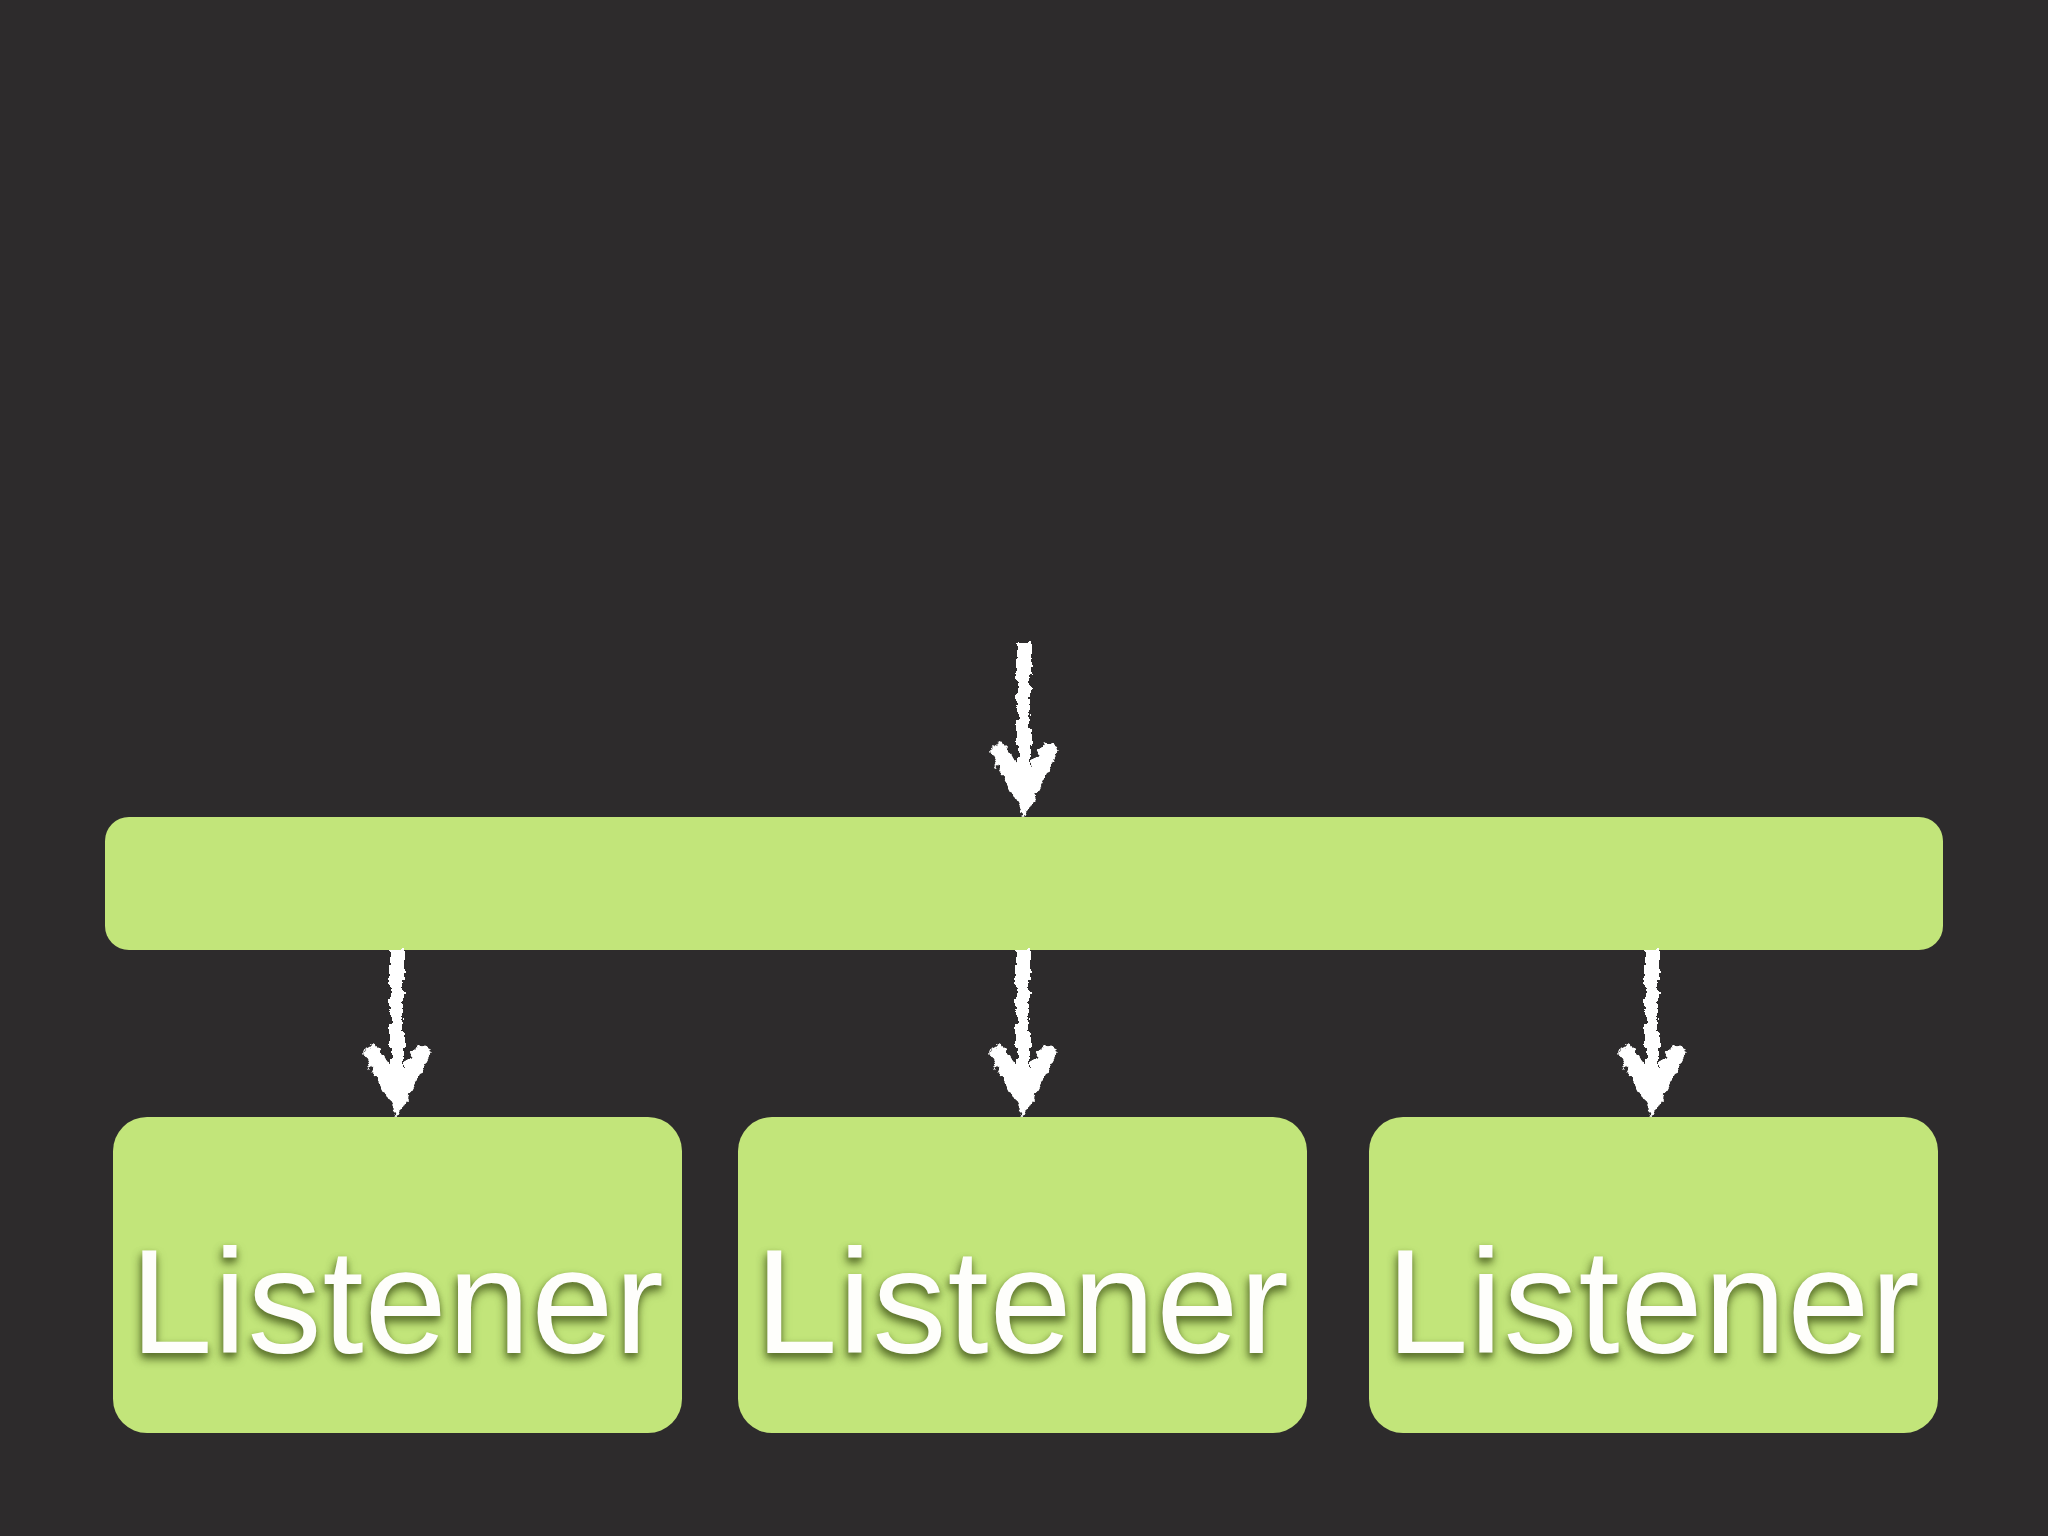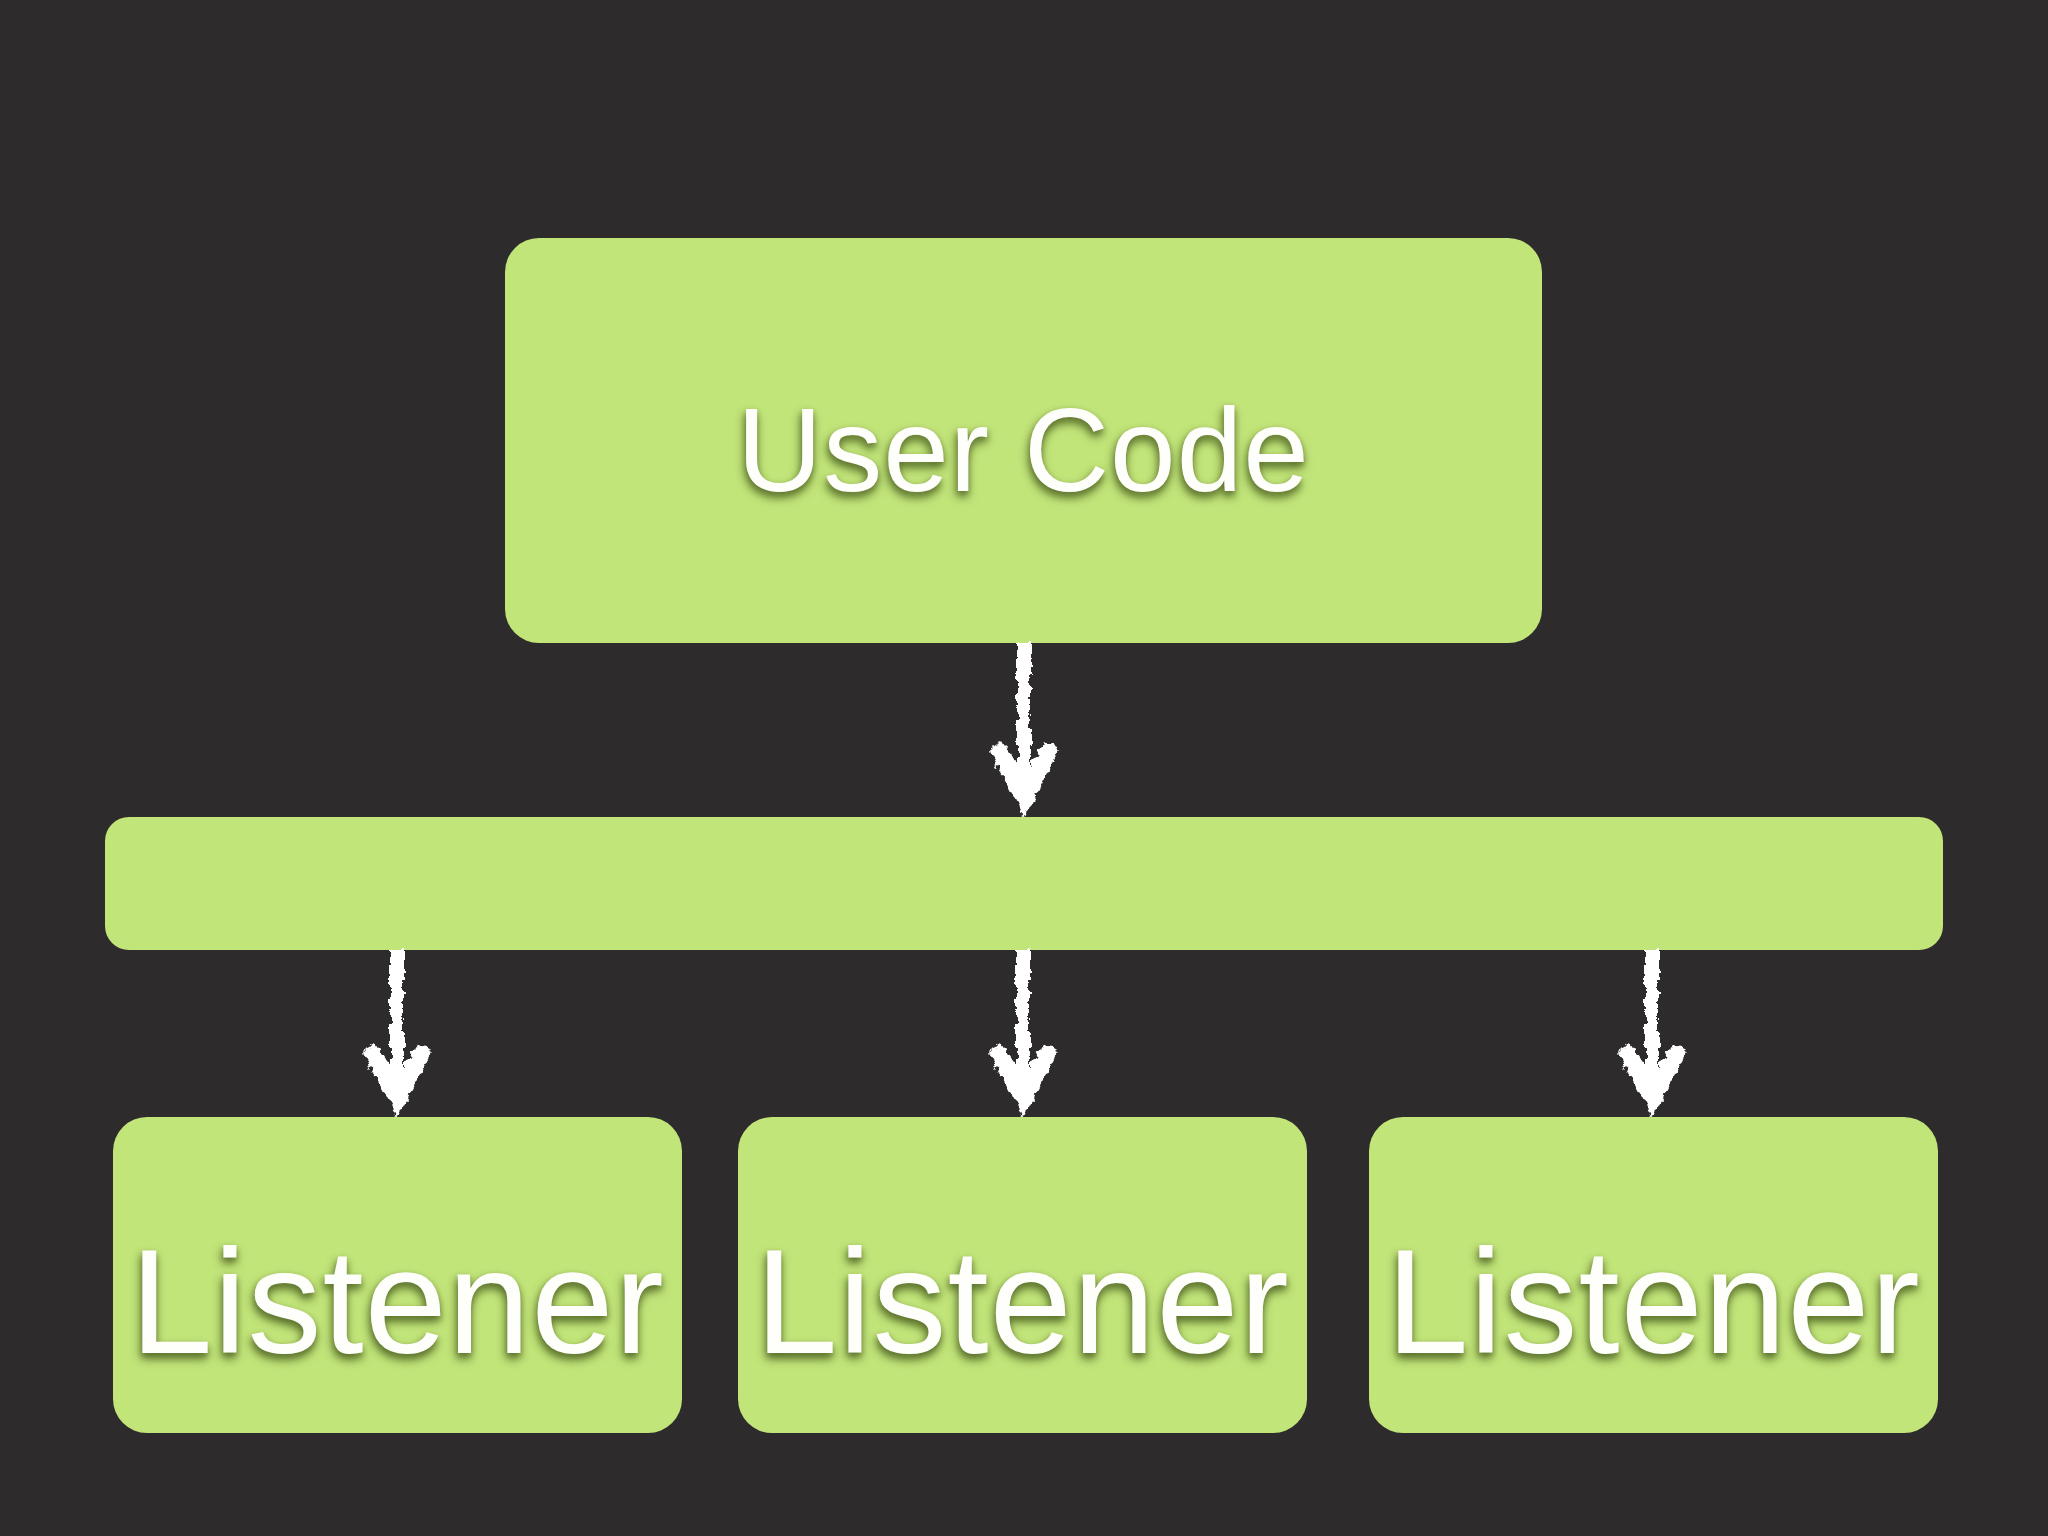--- a/index.html
+++ b/index.html
@@ -83,23 +83,20 @@
         <feDisplacementMap in="SourceGraphic" in2="noise" scale="11" xChannelSelector="R" yChannelSelector="G"></feDisplacementMap>
       </filter>
       <g id="arrow-shape">
         <rect x="38" y="0" width="14" height="120" fill="#ffffff"></rect>
         <path d="M45 166 L10 101 L24 93 L45 128 L66 93 L80 101 Z" fill="#ffffff"></path>
         <rect x="38" y="96" width="14" height="46" fill="#ffffff"></rect>
       </g>
     </defs>
   </svg>
 
-  <div class="node top-box">
-    <span class="node-label">User Code</span>
-  </div>
 
   <svg class="arrow arrow-top" viewBox="0 0 90 166" preserveAspectRatio="none">
     <use href="#arrow-shape" filter="url(#chalk)"></use>
   </svg>
 
   <div class="node bus-bar"></div>
 
   <svg class="arrow arrow-left" viewBox="0 0 90 166" preserveAspectRatio="none">
     <use href="#arrow-shape" filter="url(#chalk)"></use>
   </svg>

